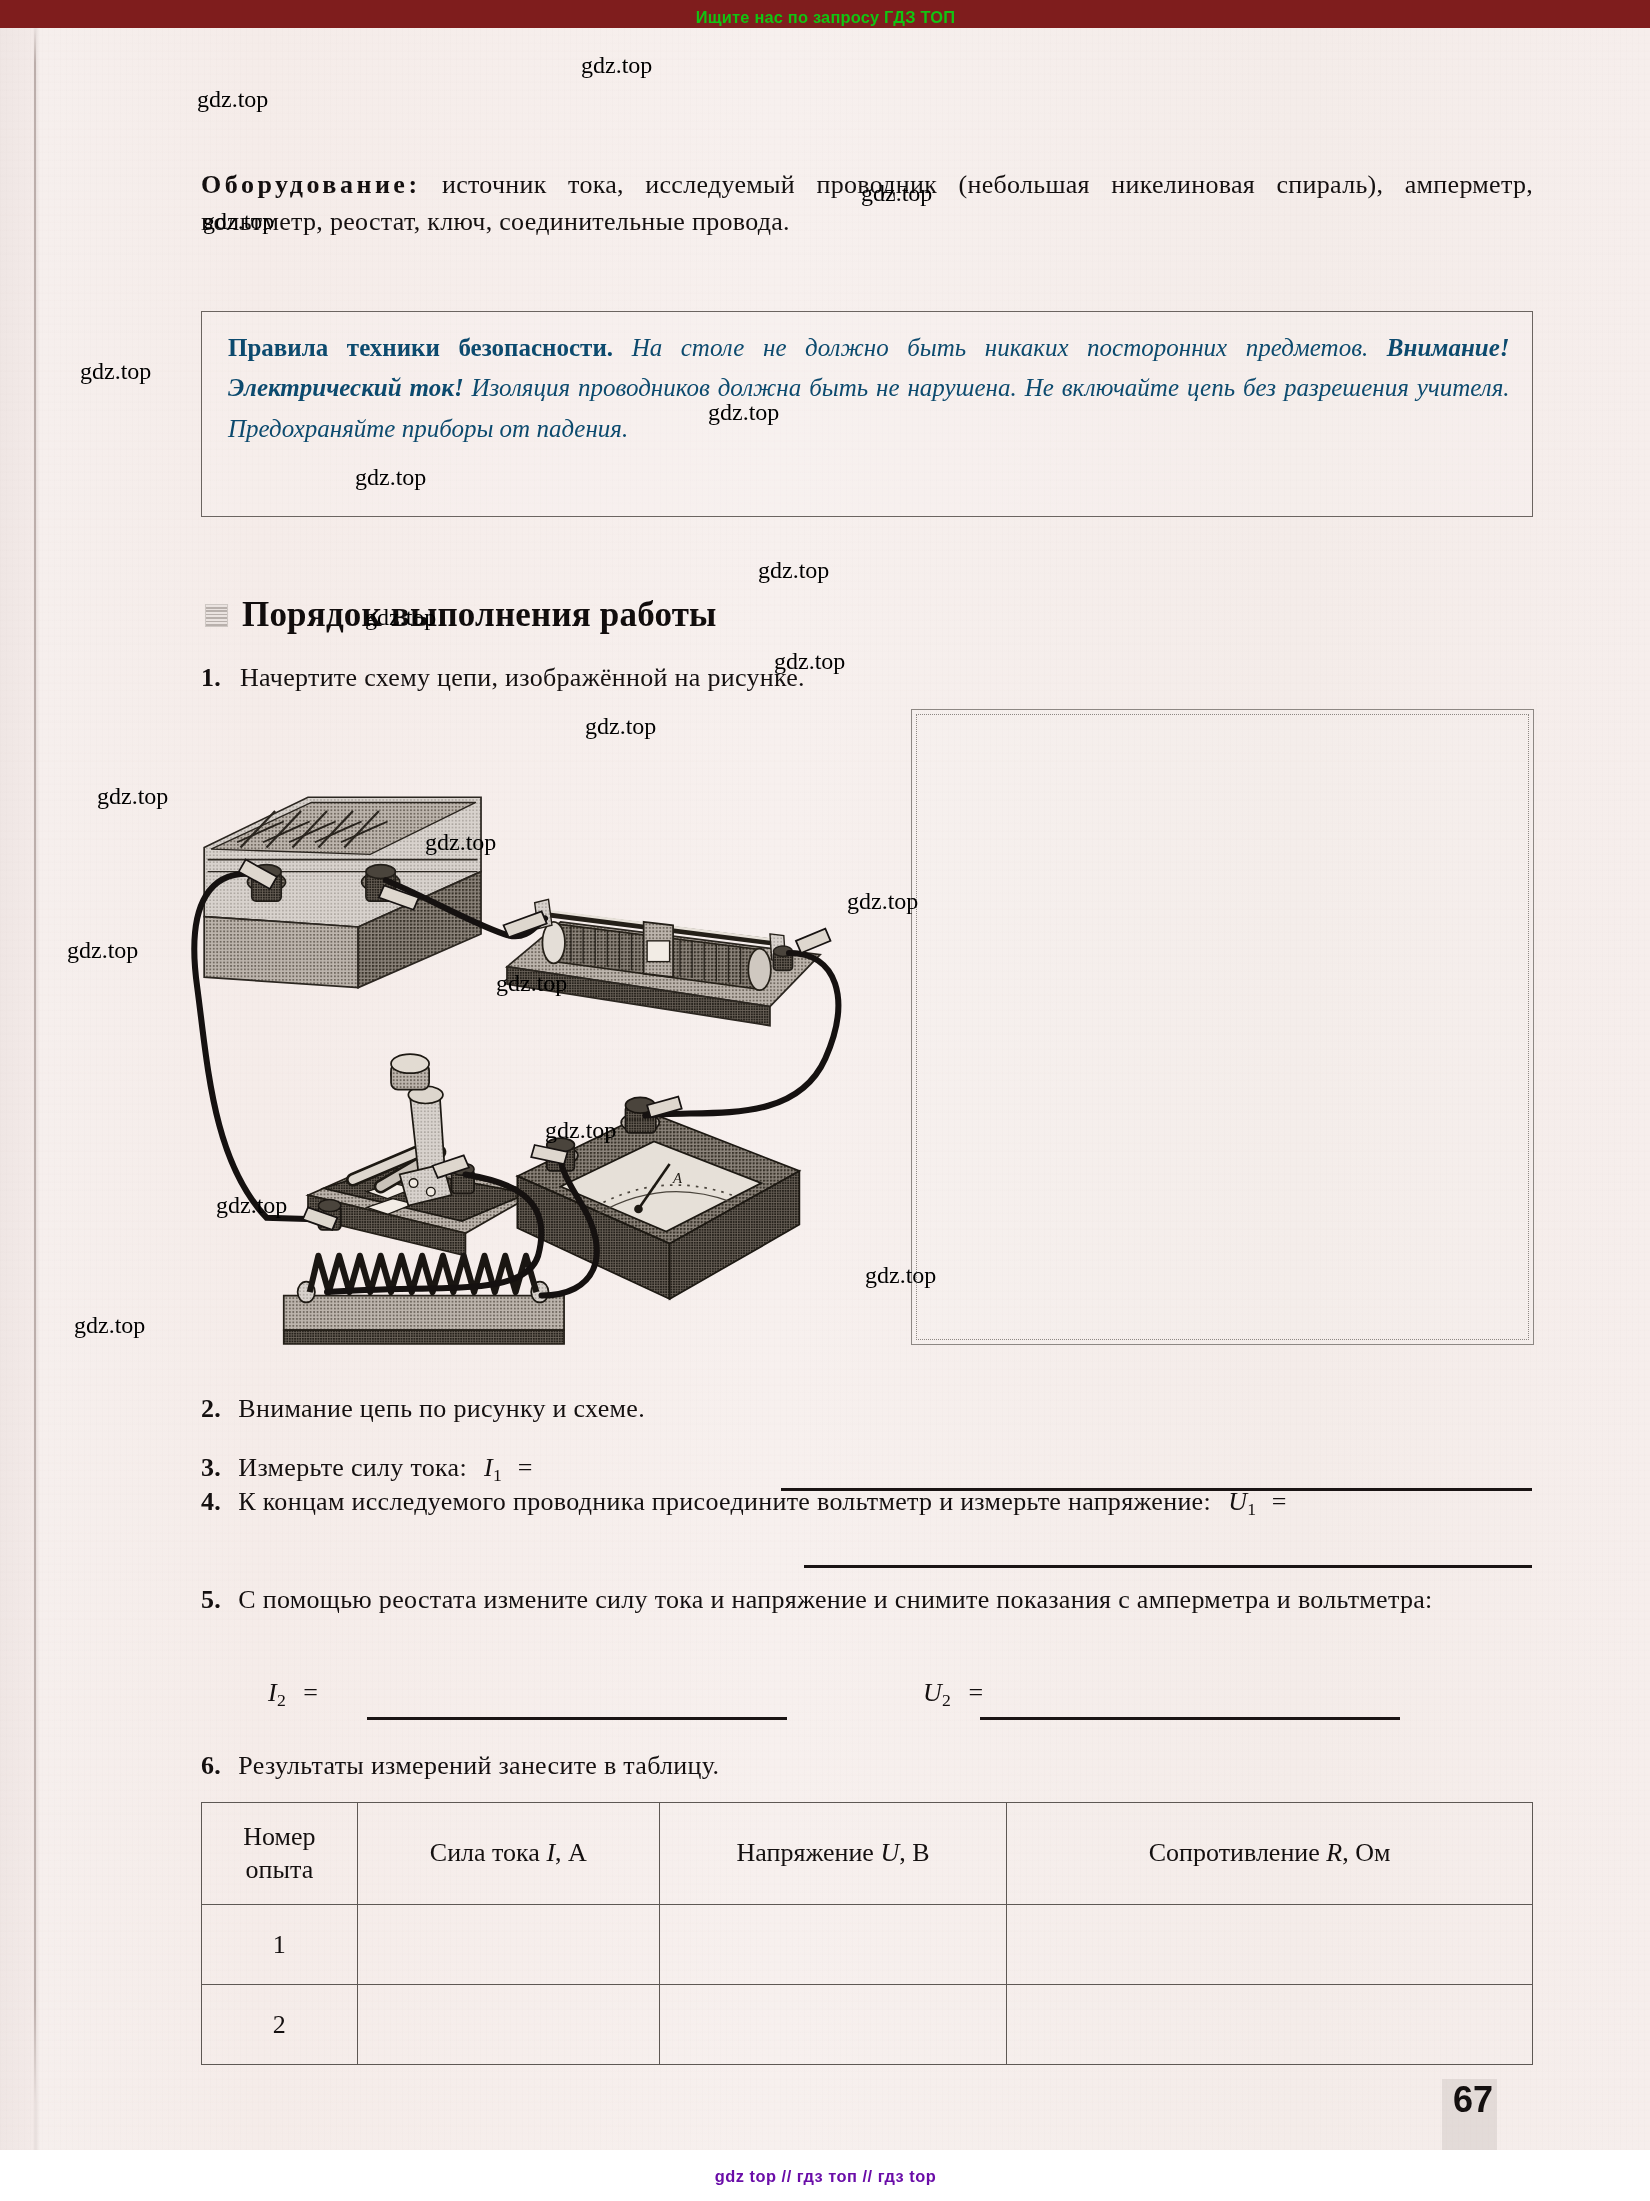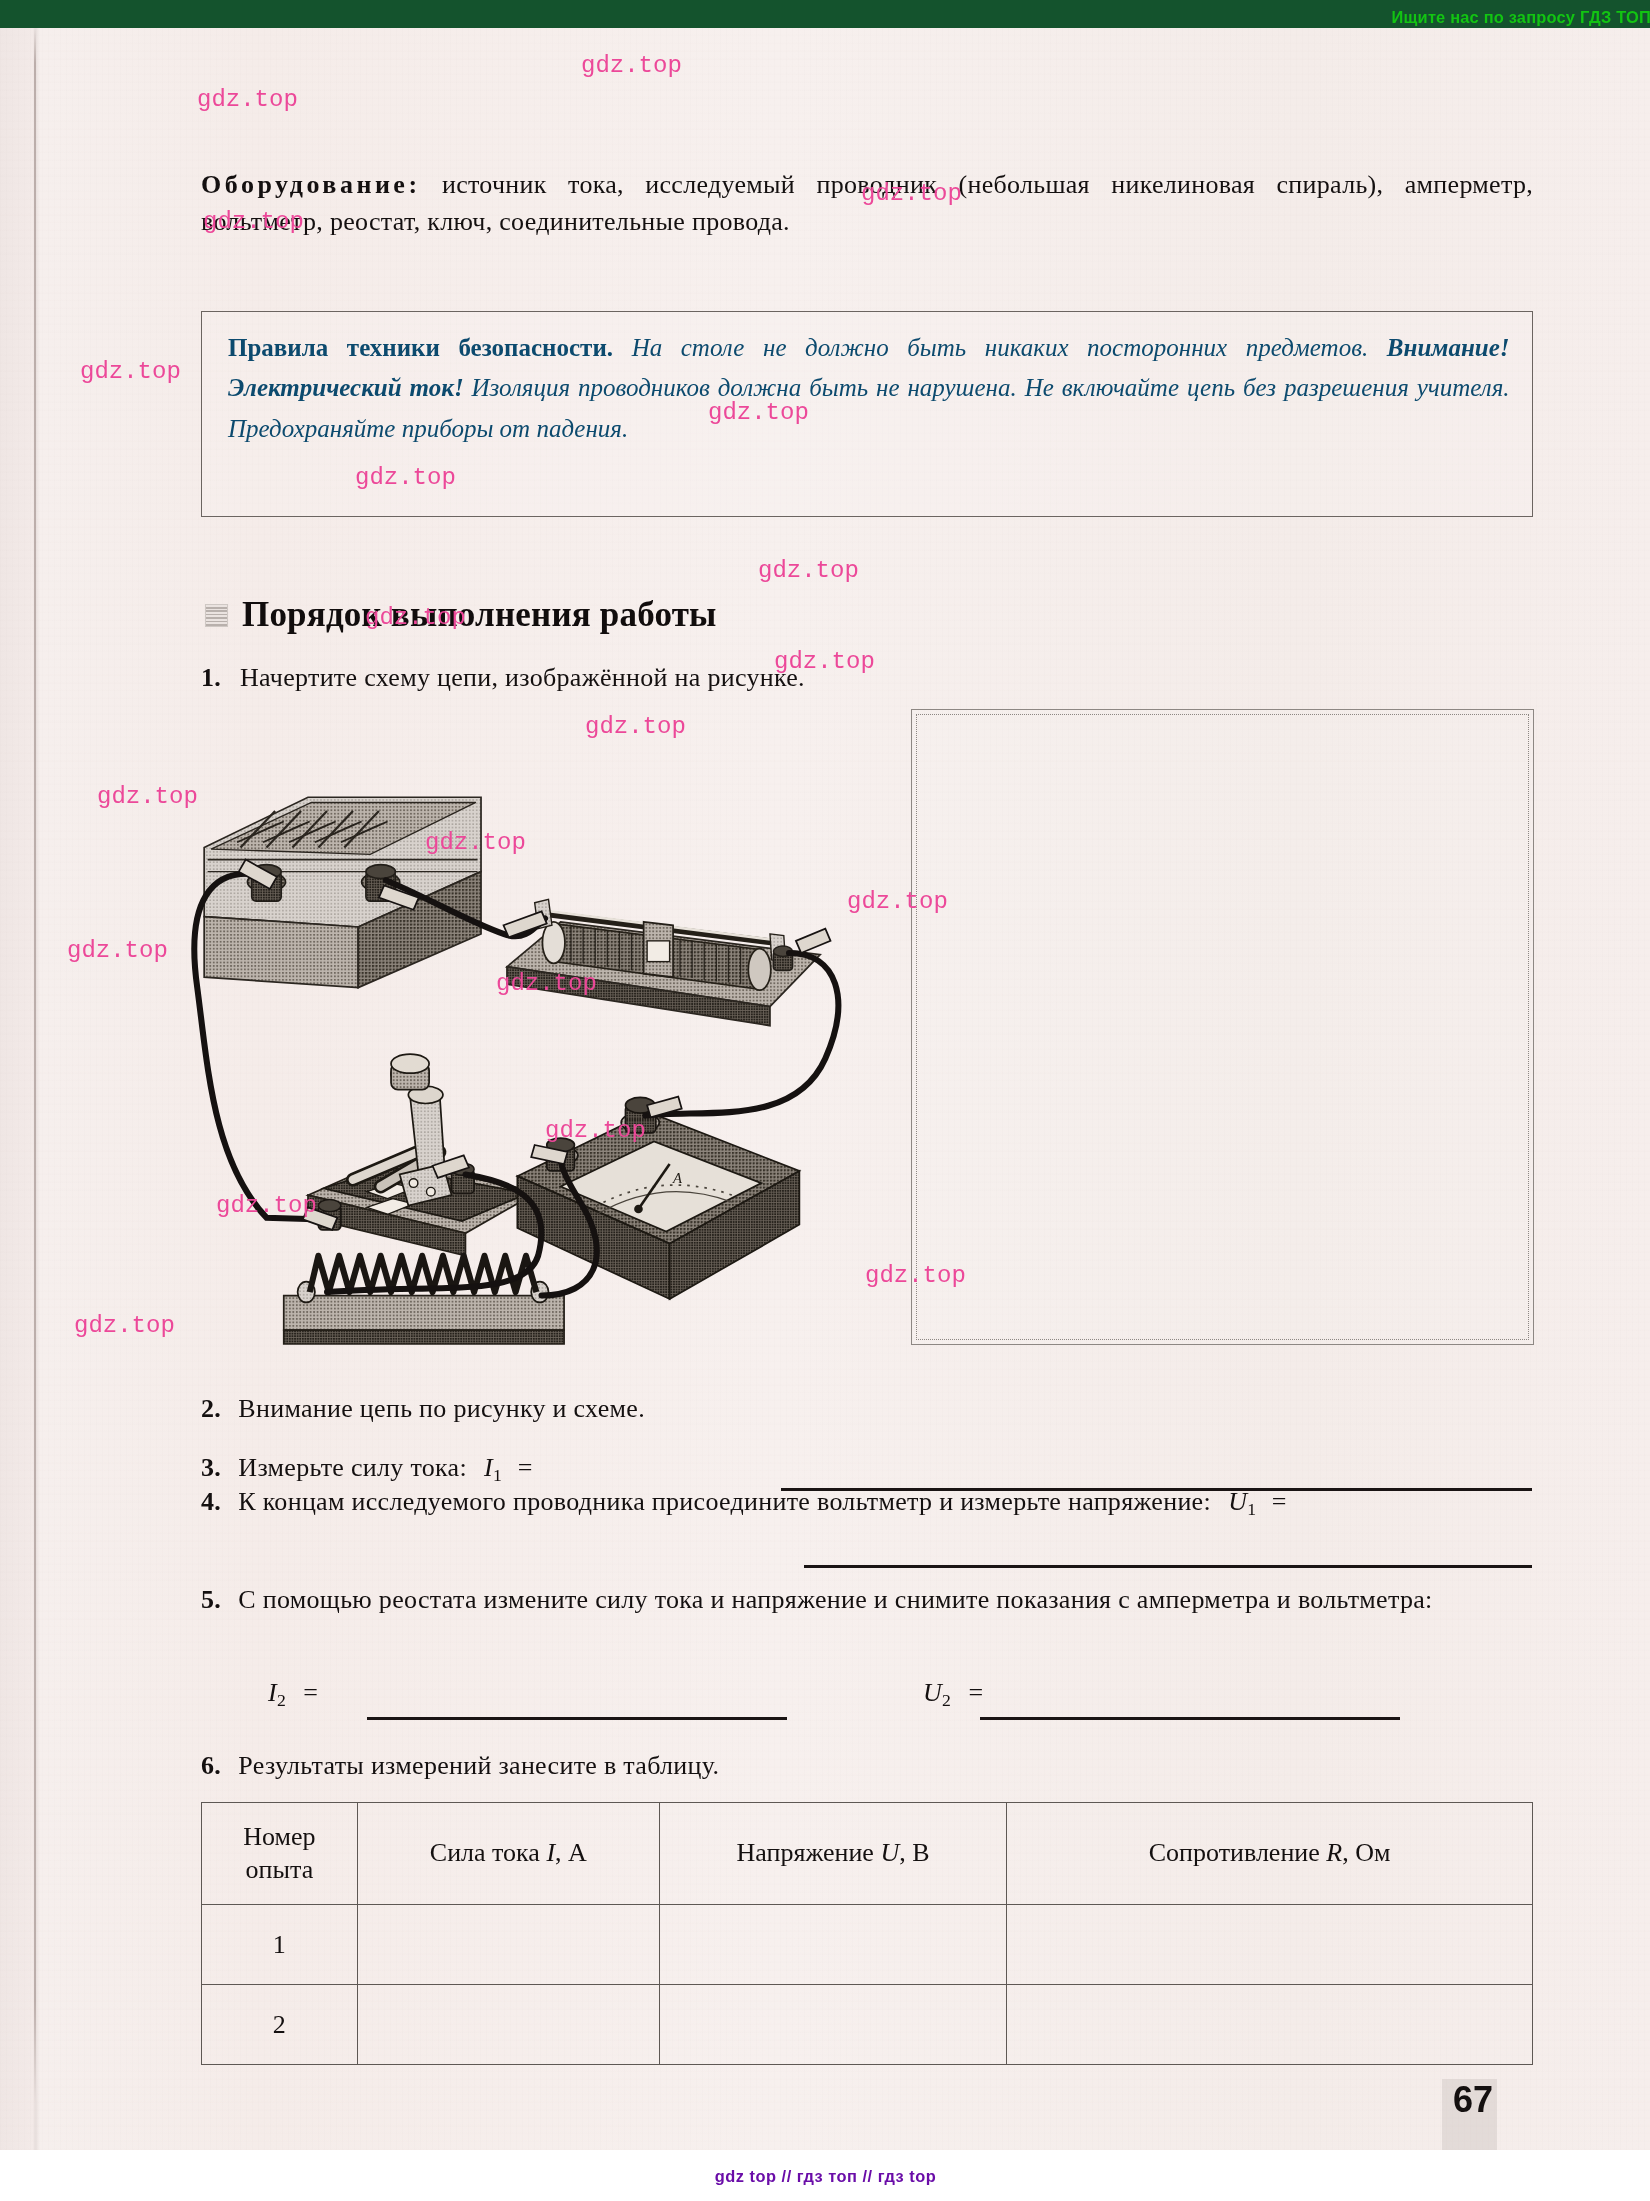--- a/index.html
+++ b/index.html
@@ -13,22 +13,22 @@
     width: 1651px;
     height: 2202px;
     background: #ffffff;
     overflow: hidden;
   }
 
   
   .promo-strip {
     position: absolute;
     top: 0; left: 0; width: 1651px; height: 34px;
-    background: #14532d;
-    display: flex; align-items: center; justify-content: flex-end;
+    background: #7f1d1d;
+    display: flex; align-items: center; justify-content: center;
   }
   .promo-text {
     color: #12c412;
     font-family: "Liberation Sans", sans-serif;
     font-size: 16.4px;
     font-weight: 600;
     letter-spacing: 0.2px;
     white-space: nowrap;
   }
 
@@ -184,23 +184,23 @@
     left: 1453px; top: 2079px;
     font-family: "Liberation Sans", sans-serif;
     font-weight: bold;
     font-size: 36px;
     color: #141010;
   }
 
   
   .wm {
     position: absolute;
-    font-family: Liberation Mono, monospace;
+    font-family: Liberation Serif, serif;
     font-size: 24px;
-    color: #ec4899;
+    color: #000000;
     white-space: nowrap;
     pointer-events: none;
   }
 
   
   .mv { font-style: italic; font-family: "Liberation Serif", serif; }
   .sub { font-size: 0.68em; vertical-align: -0.28em; font-style: normal; }
 </style>
 </head>
 <body>

